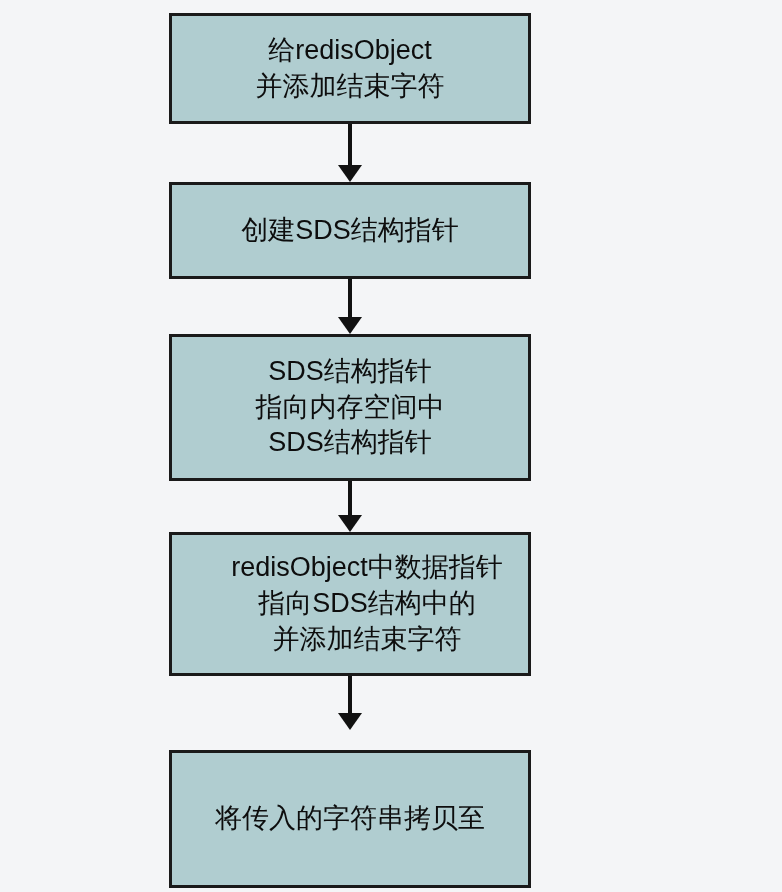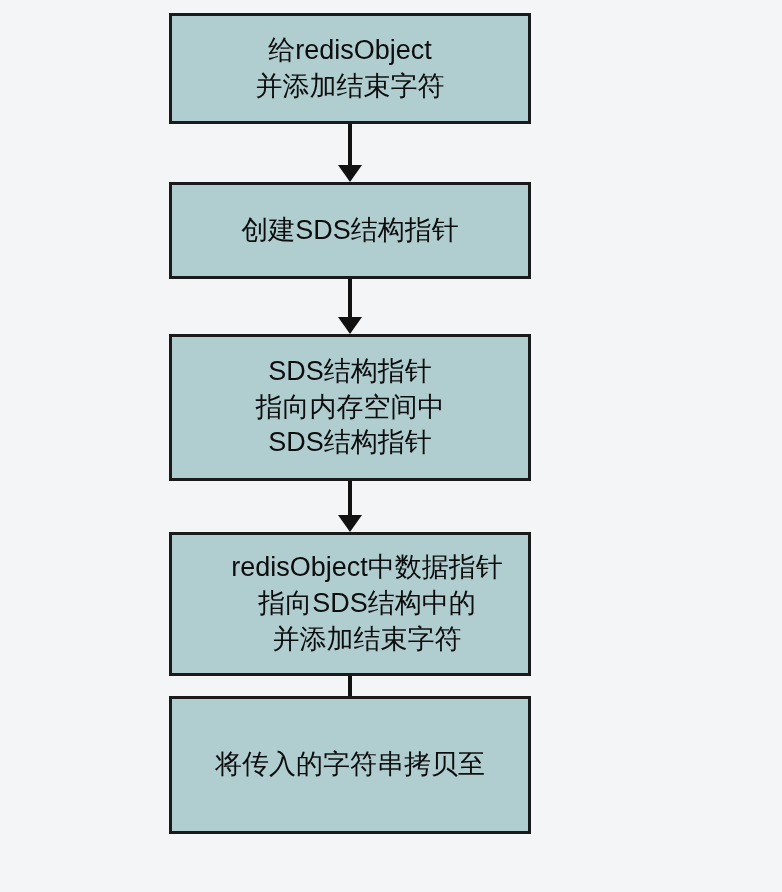--- a/index.html
+++ b/index.html
@@ -42,21 +42,21 @@
   .node .line {
     display: block;
     white-space: nowrap;
   }
 
   
   .node-1 { top: 13px;  height: 111px; }
   .node-2 { top: 182px; height: 97px; text-align: center;  }
   .node-3 { top: 334px; height: 147px; }
   .node-4 { top: 532px; height: 144px; padding-left: 34px; }
-  .node-5 { top: 696px; height: 138px; }
+  .node-5 { top: 750px; height: 138px; }
 
   
   .connector {
     position: absolute;
     left: 338px;
     width: 24px;
   }
   .connector .shaft {
     position: absolute;
     left: 10px;

